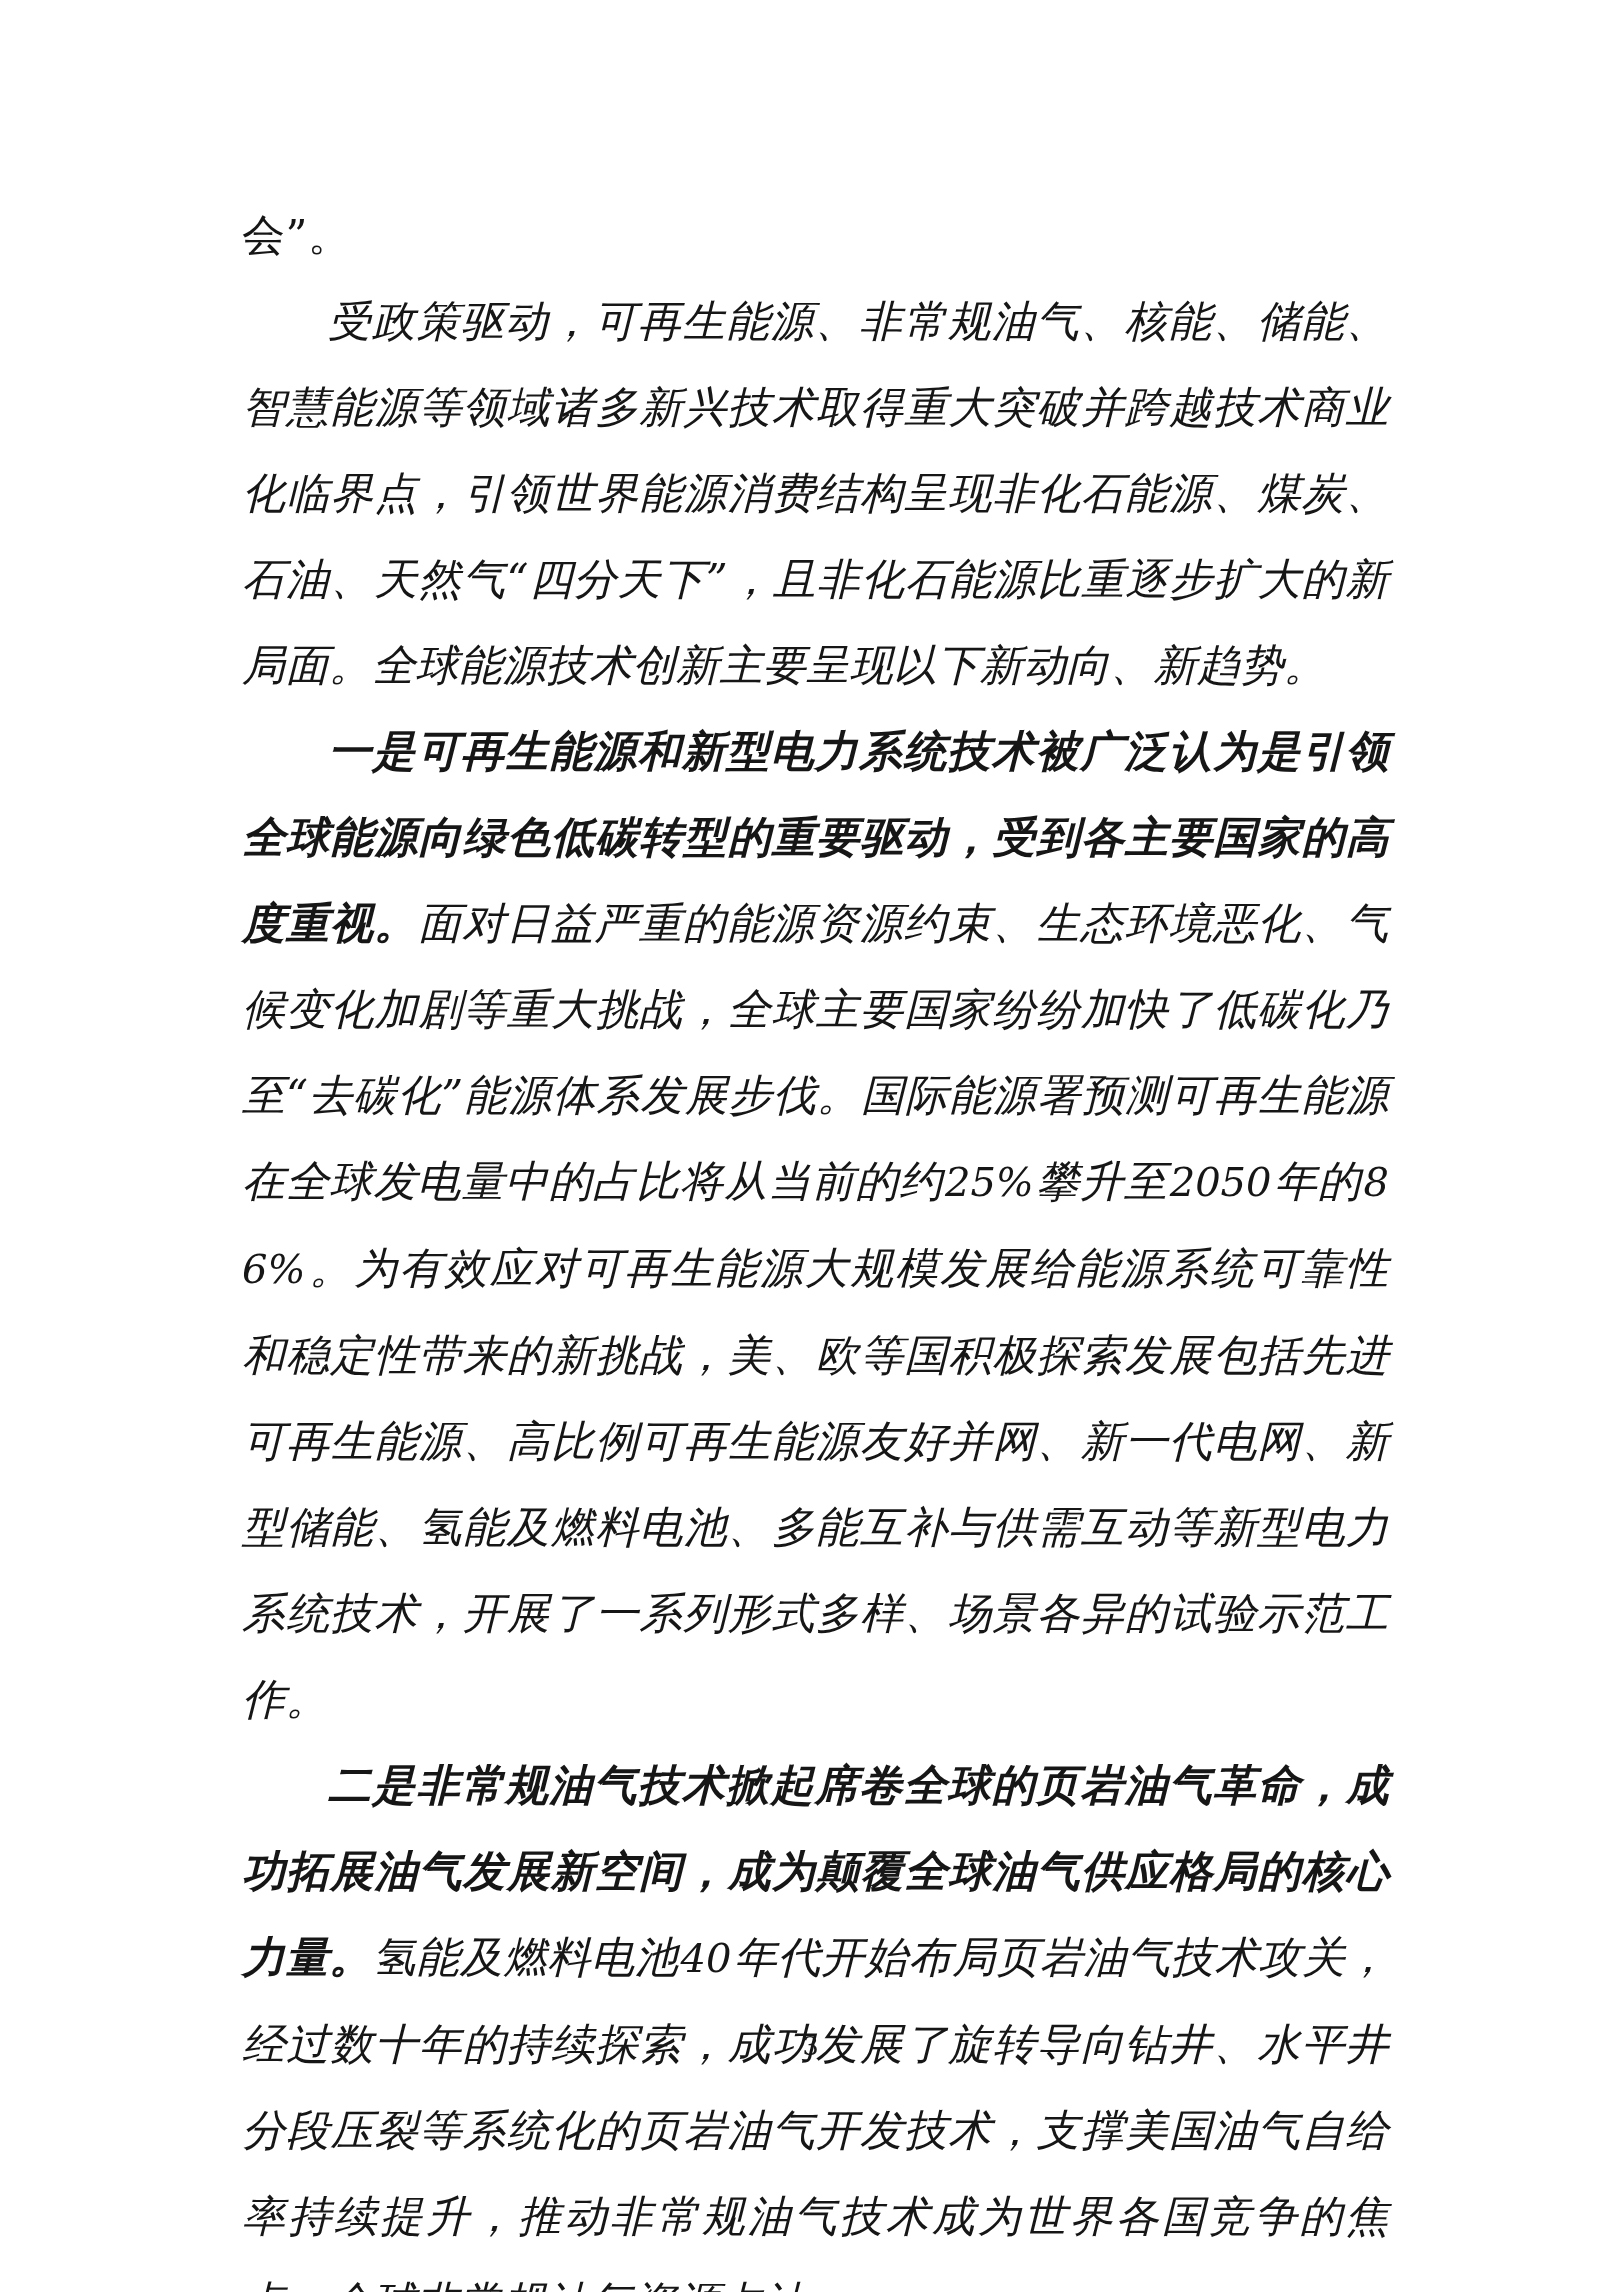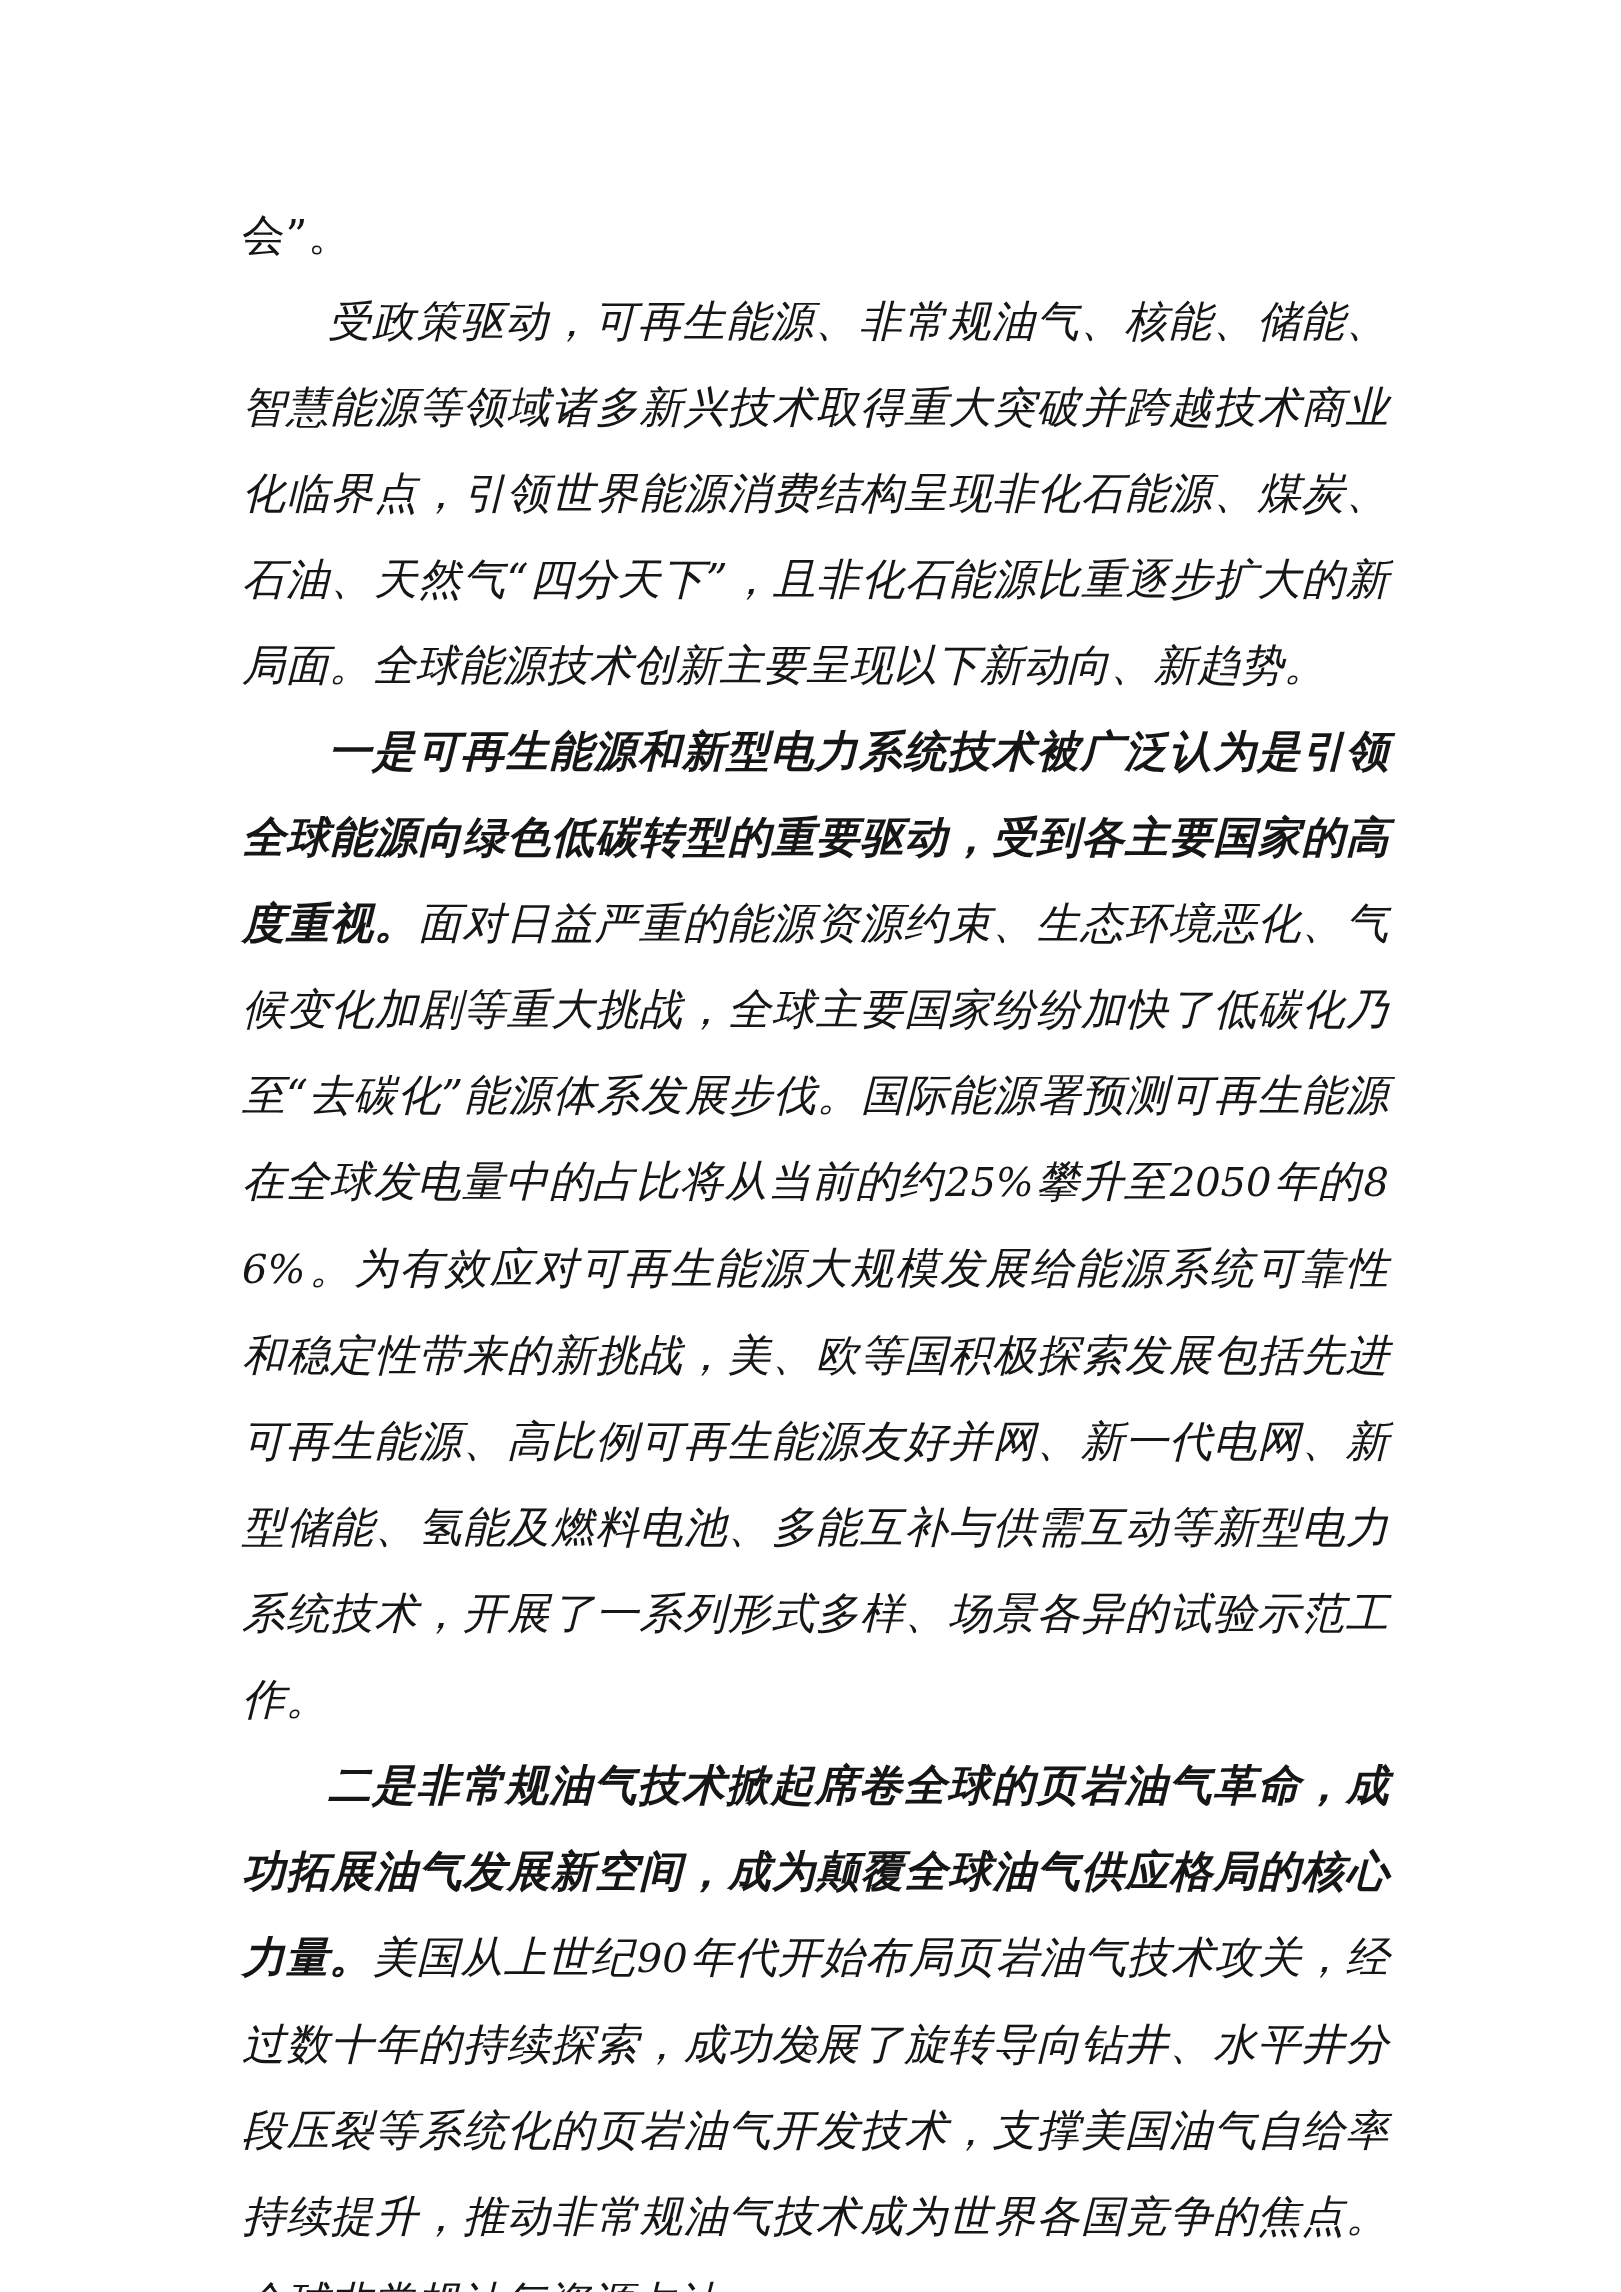--- a/index.html
+++ b/index.html
@@ -66,19 +66,19 @@
 
 <div class="page">
   <div class="content">
 
     <p class="para">会”。</p>
 
     <p class="para indent">受政策驱动，可再生能源、非常规油气、核能、储能、智慧能源等领域诸多新兴技术取得重大突破并跨越技术商业化临界点，引领世界能源消费结构呈现非化石能源、煤炭、石油、天然气“四分天下”，且非化石能源比重逐步扩大的新局面。全球能源技术创新主要呈现以下新动向、新趋势。</p>
 
     <p class="para indent"><span class="bold-lead">一是可再生能源和新型电力系统技术被广泛认为是引领全球能源向绿色低碳转型的重要驱动，受到各主要国家的高度重视。</span><span>面对日益严重的能源资源约束、生态环境恶化、气候变化加剧等重大挑战，全球主要国家纷纷加快了低碳化乃至“去碳化”能源体系发展步伐。国际能源署预测可再生能源在全球发电量中的占比将从当前的约</span><span class="num">25%</span><span>攀升至</span><span class="num">2050</span><span>年的</span><span class="num">86%</span><span>。为有效应对可再生能源大规模发展给能源系统可靠性和稳定性带来的新挑战，美、欧等国积极探索发展包括先进可再生能源、高比例可再生能源友好并网、新一代电网、新型储能、氢能及燃料电池、多能互补与供需互动等新型电力系统技术，开展了一系列形式多样、场景各异的试验示范工作。</span></p>
 
-    <p class="para indent"><span class="bold-lead">二是非常规油气技术掀起席卷全球的页岩油气革命，成功拓展油气发展新空间，成为颠覆全球油气供应格局的核心力量。</span><span>美国从上世纪</span><span class="num">90</span><span>年代开始布局页岩油气技术攻关，经过数十年的持续探索，成功发展了旋转导向钻井、水平井分段压裂等系统化的页岩油气开发技术，支撑美国油气自给率持续提升，推动非常规油气技术成为世界各国竞争的焦点。全球非常规油气资源占油</span></p>
+    <p class="para indent"><span class="bold-lead">二是非常规油气技术掀起席卷全球的页岩油气革命，成功拓展油气发展新空间，成为颠覆全球油气供应格局的核心力量。</span><span>氢能及燃料电池</span><span class="num">40</span><span>年代开始布局页岩油气技术攻关，经过数十年的持续探索，成功发展了旋转导向钻井、水平井分段压裂等系统化的页岩油气开发技术，支撑美国油气自给率持续提升，推动非常规油气技术成为世界各国竞争的焦点。全球非常规油气资源占油</span></p>
 
   </div>
 
   <div class="page-number">3</div>
 </div>
 
 
 </body></html>

